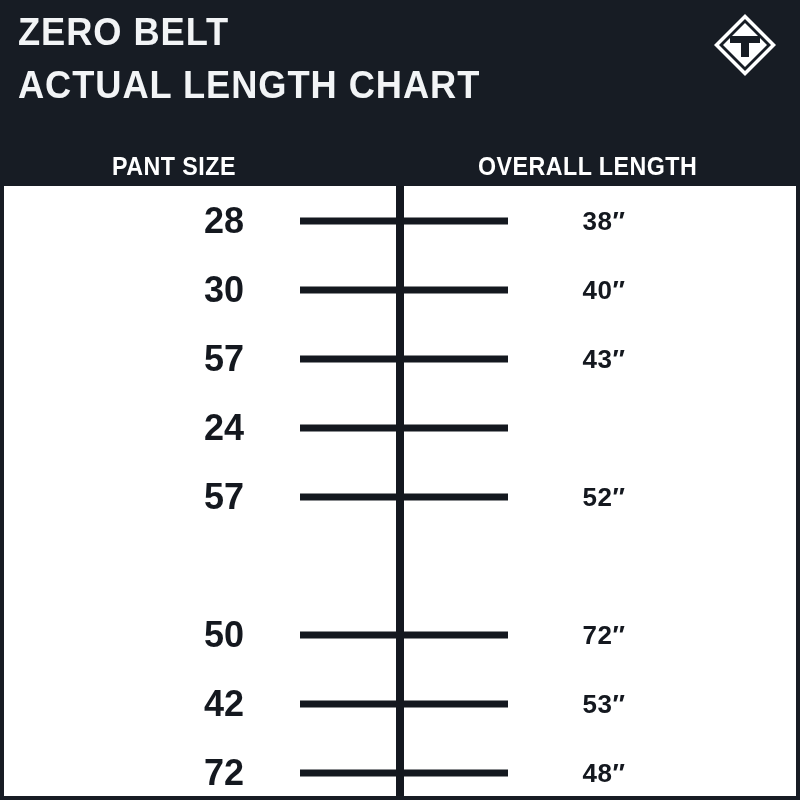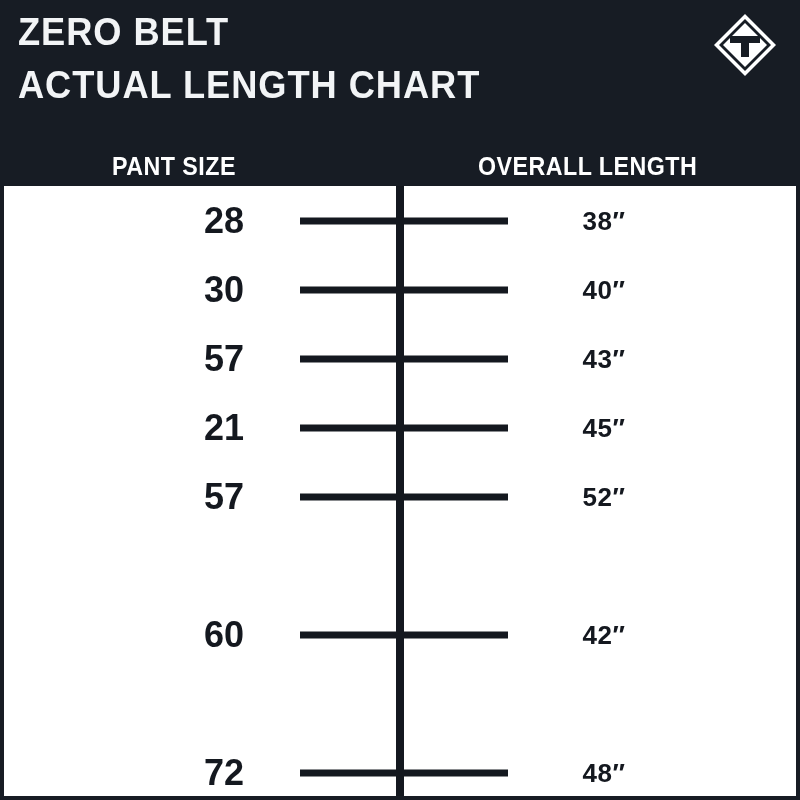--- a/index.html
+++ b/index.html
@@ -175,38 +175,42 @@
       <div class="len">40″</div>
     </div>
 
     <div class="row" style="top:138px">
       <div class="pant">57</div>
       <div class="strap"></div>
       <div class="len">43″</div>
     </div>
 
     <div class="row" style="top:207px">
-      <div class="pant">21</div>
-      <div class="strap"></div>
-      <div class="len">45″</div>
+      <div class="pant">24</div>
+      <div class="strap"></div>
     </div>
 
     <div class="row" style="top:276px">
       <div class="pant">57</div>
       <div class="strap"></div>
       <div class="len">52″</div>
     </div>
 
 
     <div class="row" style="top:414px">
-      <div class="pant">60</div>
-      <div class="strap"></div>
-      <div class="len">42″</div>
-    </div>
-
+      <div class="pant">50</div>
+      <div class="strap"></div>
+      <div class="len">72″</div>
+    </div>
+
+    <div class="row" style="top:483px">
+      <div class="pant">42</div>
+      <div class="strap"></div>
+      <div class="len">53″</div>
+    </div>
 
     <div class="row" style="top:552px">
       <div class="pant">72</div>
       <div class="strap"></div>
       <div class="len">48″</div>
     </div>
   </div>
 
 </div>
 

